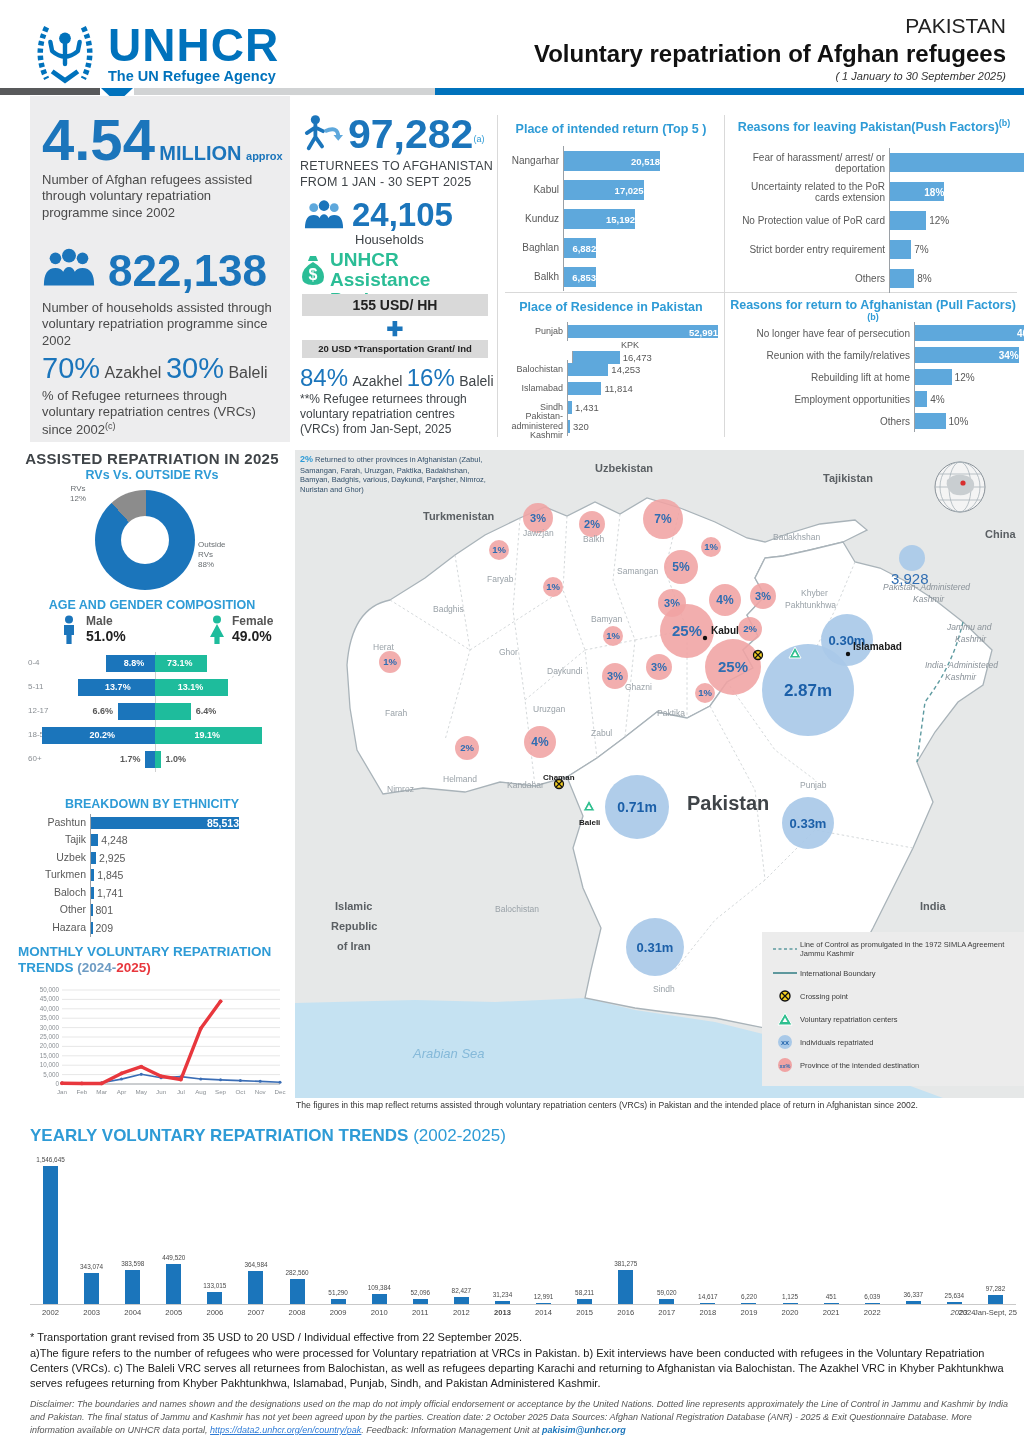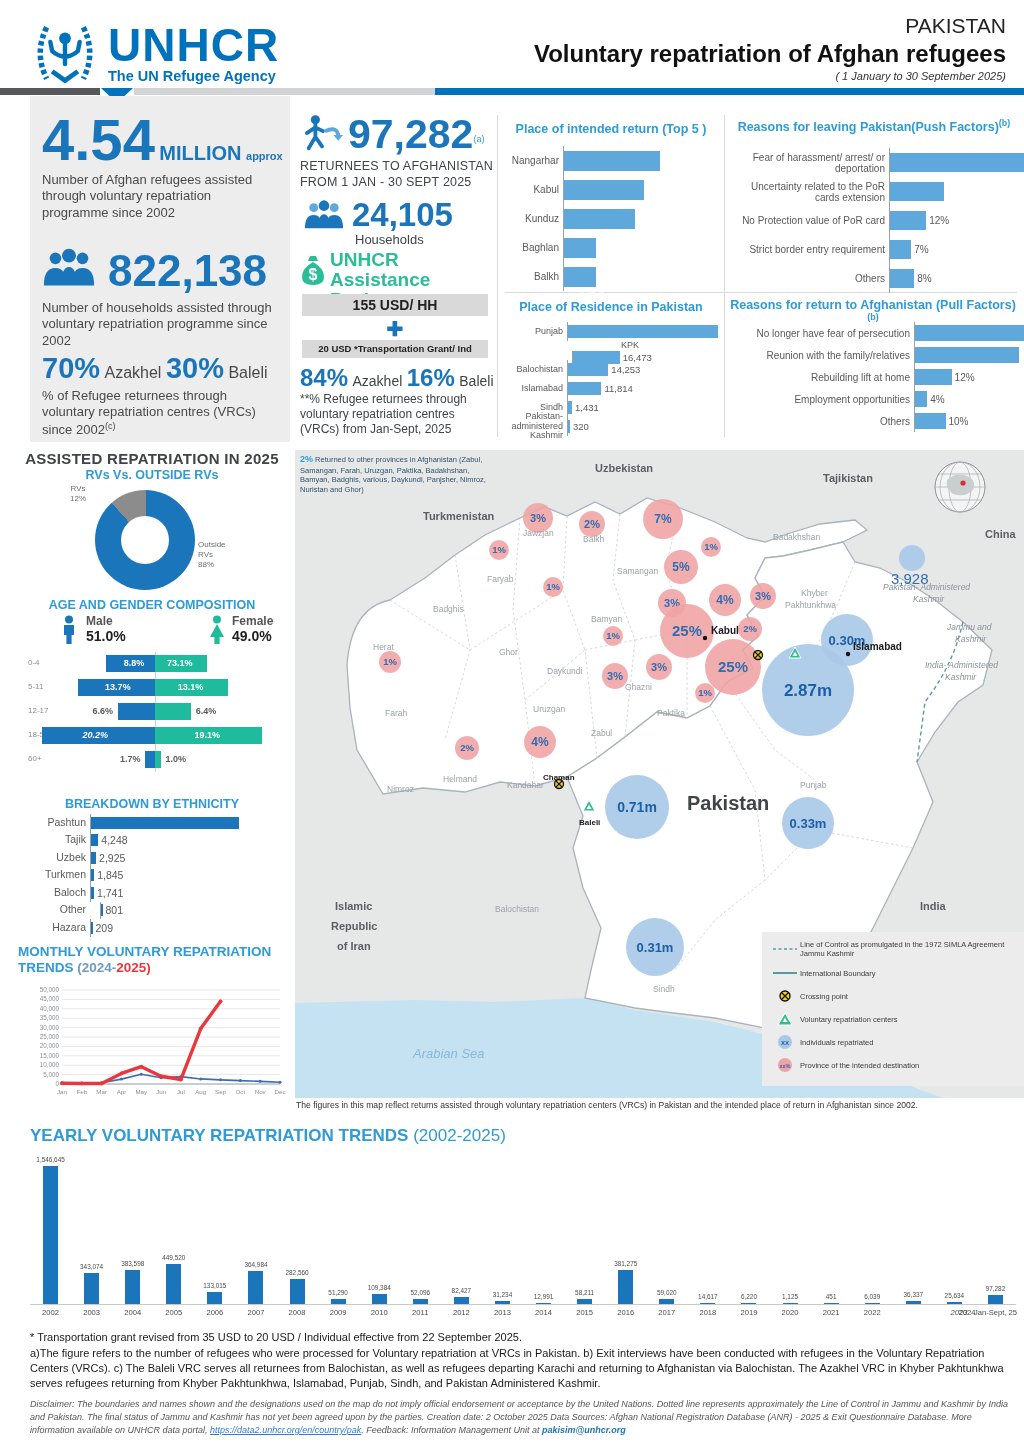--- a/index.html
+++ b/index.html
@@ -11,39 +11,39 @@
   .logo-sub{color:#0072bc;font-weight:bold;font-size:14.5px;}
   .hdr-right{right:18px;top:14px;text-align:right;}
   .hdr-country{font-size:21px;color:#222;}
   .hdr-title{font-size:24px;font-weight:bold;color:#111;margin-top:2px;}
   .hdr-period{font-size:11px;font-style:italic;color:#333;margin-top:2px;}
   .band{top:88px;height:7px;}
   
   .panel{left:30px;top:96px;width:260px;height:346px;background:#ededee;}
   .big-num{color:#1b75bb;font-weight:bold;}
   .stat-desc{font-size:13px;color:#4a4a4a;line-height:1.25;}
-  .pct-blue{color:#1b75bb;font-weight:bold;font-size:29px;}
+  .pct-blue{color:#1b75bb;font-weight:normal;font-size:29px;}
   .pct-lbl{color:#4a4a4a;font-size:16px;font-weight:bold;}
   
   .ret-num{font-size:41px;font-weight:bold;color:#1b75bb;line-height:1;}
   .ret-lbl{font-size:12.5px;color:#3f4448;letter-spacing:.2px;line-height:1.3;}
   .hh-num{font-size:33px;font-weight:bold;color:#1b75bb;line-height:1;}
   .assist-title{color:#2bbd96;font-weight:bold;font-size:19px;line-height:1.05;}
   .chip{background:#d9d9d9;text-align:center;font-weight:bold;color:#222;}
   .plus{color:#1b75bb;font-size:20px;font-weight:bold;text-align:center;}
   .small-note{font-size:12px;color:#3f4448;line-height:1.25;}
   
   .c-title{font-size:12.5px;font-weight:bold;color:#2e9bd6;text-align:center;}
   .hrow{display:flex;align-items:center;}
   .hlabel{font-size:10px;color:#595959;text-align:right;padding-right:4px;line-height:1.1;flex:none;}
   .hbarwrap{position:relative;flex:1;border-left:1px solid #9aa0a6;display:flex;align-items:center;}
   .hbarfill{background:#5ea8dc;position:relative;flex:none;}
   .hval{font-size:9.5px;color:#595959;margin-left:3px;white-space:nowrap;}
   .hval.in{position:absolute;left:0;right:0;top:50%;transform:translateY(-50%);
-           text-align:right;color:#fff;margin:16px;font-weight:bold;}
+           text-align:right;color:#fff;margin:0;font-weight:bold;}
   .sup{font-size:9px;color:#2e9bd6;vertical-align:super;}
   .divider-v{width:1px;background:#d9d9d9;}
   .divider-h{height:1px;background:#d9d9d9;}
   
   .sec-h1{font-size:15px;font-weight:bold;color:#3f4448;text-align:center;letter-spacing:.3px;}
   .sec-h2{font-size:12.5px;font-weight:bold;color:#2e9bd6;text-align:center;}
   .donut{border-radius:50%;}
   .donut-hole{position:absolute;background:#fff;border-radius:50%;}
   .donut-lbl{font-size:8px;color:#6a6f73;text-align:center;line-height:1.25;}
   .pyr-row{position:relative;height:24px;}
@@ -399,21 +399,21 @@
         <div class="pyr-bar" style="right: 133px; width: 36.96px; background: rgb(27, 117, 187);"></div>
         <div class="pyr-bar" style="left: 127px; width: 35.84px; background: rgb(30, 188, 156);"></div>
         <span class="pyr-val" style="right: 174.96px;">6.6%</span>
         <span class="pyr-val" style="left: 167.84px;">6.4%</span>
       </div>
       <div class="pyr-row">
         <div class="pyr-age">18-59</div>
         <div style="position: absolute; left: 127px; top: 0px; bottom: 0px; width: 1px; background: rgb(208, 208, 208);"></div>
         <div class="pyr-bar" style="right: 133px; width: 113.12px; background: rgb(27, 117, 187);"></div>
         <div class="pyr-bar" style="left: 127px; width: 106.96px; background: rgb(30, 188, 156);"></div>
-        <span class="pyr-val in" style="right: 180px; font-style: italic;">20.2%</span>
+        <span class="pyr-val in" style="right: 173px;">20.2%</span>
         <span class="pyr-val in" style="left: 166.48px;">19.1%</span>
       </div>
       <div class="pyr-row">
         <div class="pyr-age">60+</div>
         <div style="position: absolute; left: 127px; top: 0px; bottom: 0px; width: 1px; background: rgb(208, 208, 208);"></div>
         <div class="pyr-bar" style="right: 133px; width: 9.52px; background: rgb(27, 117, 187);"></div>
         <div class="pyr-bar" style="left: 127px; width: 5.6px; background: rgb(30, 188, 156);"></div>
         <span class="pyr-val" style="right: 147.52px;">1.7%</span>
         <span class="pyr-val" style="left: 137.6px;">1.0%</span>
       </div>
@@ -452,21 +452,21 @@
       </div>
       <div class="hrow" style="height: 17.5px;">
         <div class="hlabel" style="width: 62px; font-size: 10.5px;">Baloch</div>
         <div class="hbarwrap" style="height: 17.5px;">
           <div class="hbarfill" style="background: rgb(27, 117, 187); width: 3.0132px; height: 12px;"></div>
           <span class="hval" style="font-size: 10.5px;">1,741</span>
         </div>
       </div>
       <div class="hrow" style="height: 17.5px;">
         <div class="hlabel" style="width: 62px; font-size: 10.5px;">Other</div>
-        <div class="hbarwrap" style="height: 17.5px; margin-left: 10px;">
+        <div class="hbarwrap" style="height: 17.5px;">
           <div class="hbarfill" style="background: rgb(27, 117, 187); width: 1.5px; height: 12px;"></div>
           <span class="hval" style="font-size: 10.5px;">801</span>
         </div>
       </div>
       <div class="hrow" style="height: 17.5px;">
         <div class="hlabel" style="width: 62px; font-size: 10.5px;">Hazara</div>
         <div class="hbarwrap" style="height: 17.5px;">
           <div class="hbarfill" style="background: rgb(27, 117, 187); width: 1.5px; height: 12px;"></div>
           <span class="hval" style="font-size: 10.5px;">209</span>
         </div>
@@ -796,21 +796,21 @@
       <div class="yr-x" style="left: 39.625px;">2003</div>
       <div class="yr-x" style="left: 80.7083px;">2004</div>
       <div class="yr-x" style="left: 121.792px;">2005</div>
       <div class="yr-x" style="left: 162.875px;">2006</div>
       <div class="yr-x" style="left: 203.958px;">2007</div>
       <div class="yr-x" style="left: 245.042px;">2008</div>
       <div class="yr-x" style="left: 286.125px;">2009</div>
       <div class="yr-x" style="left: 327.208px;">2010</div>
       <div class="yr-x" style="left: 368.292px;">2011</div>
       <div class="yr-x" style="left: 409.375px;">2012</div>
-      <div class="yr-x" style="left: 450.458px;">2013</div>
+      <div class="yr-x" style="left: 450.458px; font-weight: bold;">2013</div>
       <div class="yr-x" style="left: 491.542px;">2014</div>
       <div class="yr-x" style="left: 532.625px;">2015</div>
       <div class="yr-x" style="left: 573.708px;">2016</div>
       <div class="yr-x" style="left: 614.792px;">2017</div>
       <div class="yr-x" style="left: 655.875px;">2018</div>
       <div class="yr-x" style="left: 696.958px;">2019</div>
       <div class="yr-x" style="left: 738.042px;">2020</div>
       <div class="yr-x" style="left: 779.125px;">2021</div>
       <div class="yr-x" style="left: 820.208px;">2022</div>
       <div class="yr-x" style="left: 907px; font-style: italic;">2023</div>

